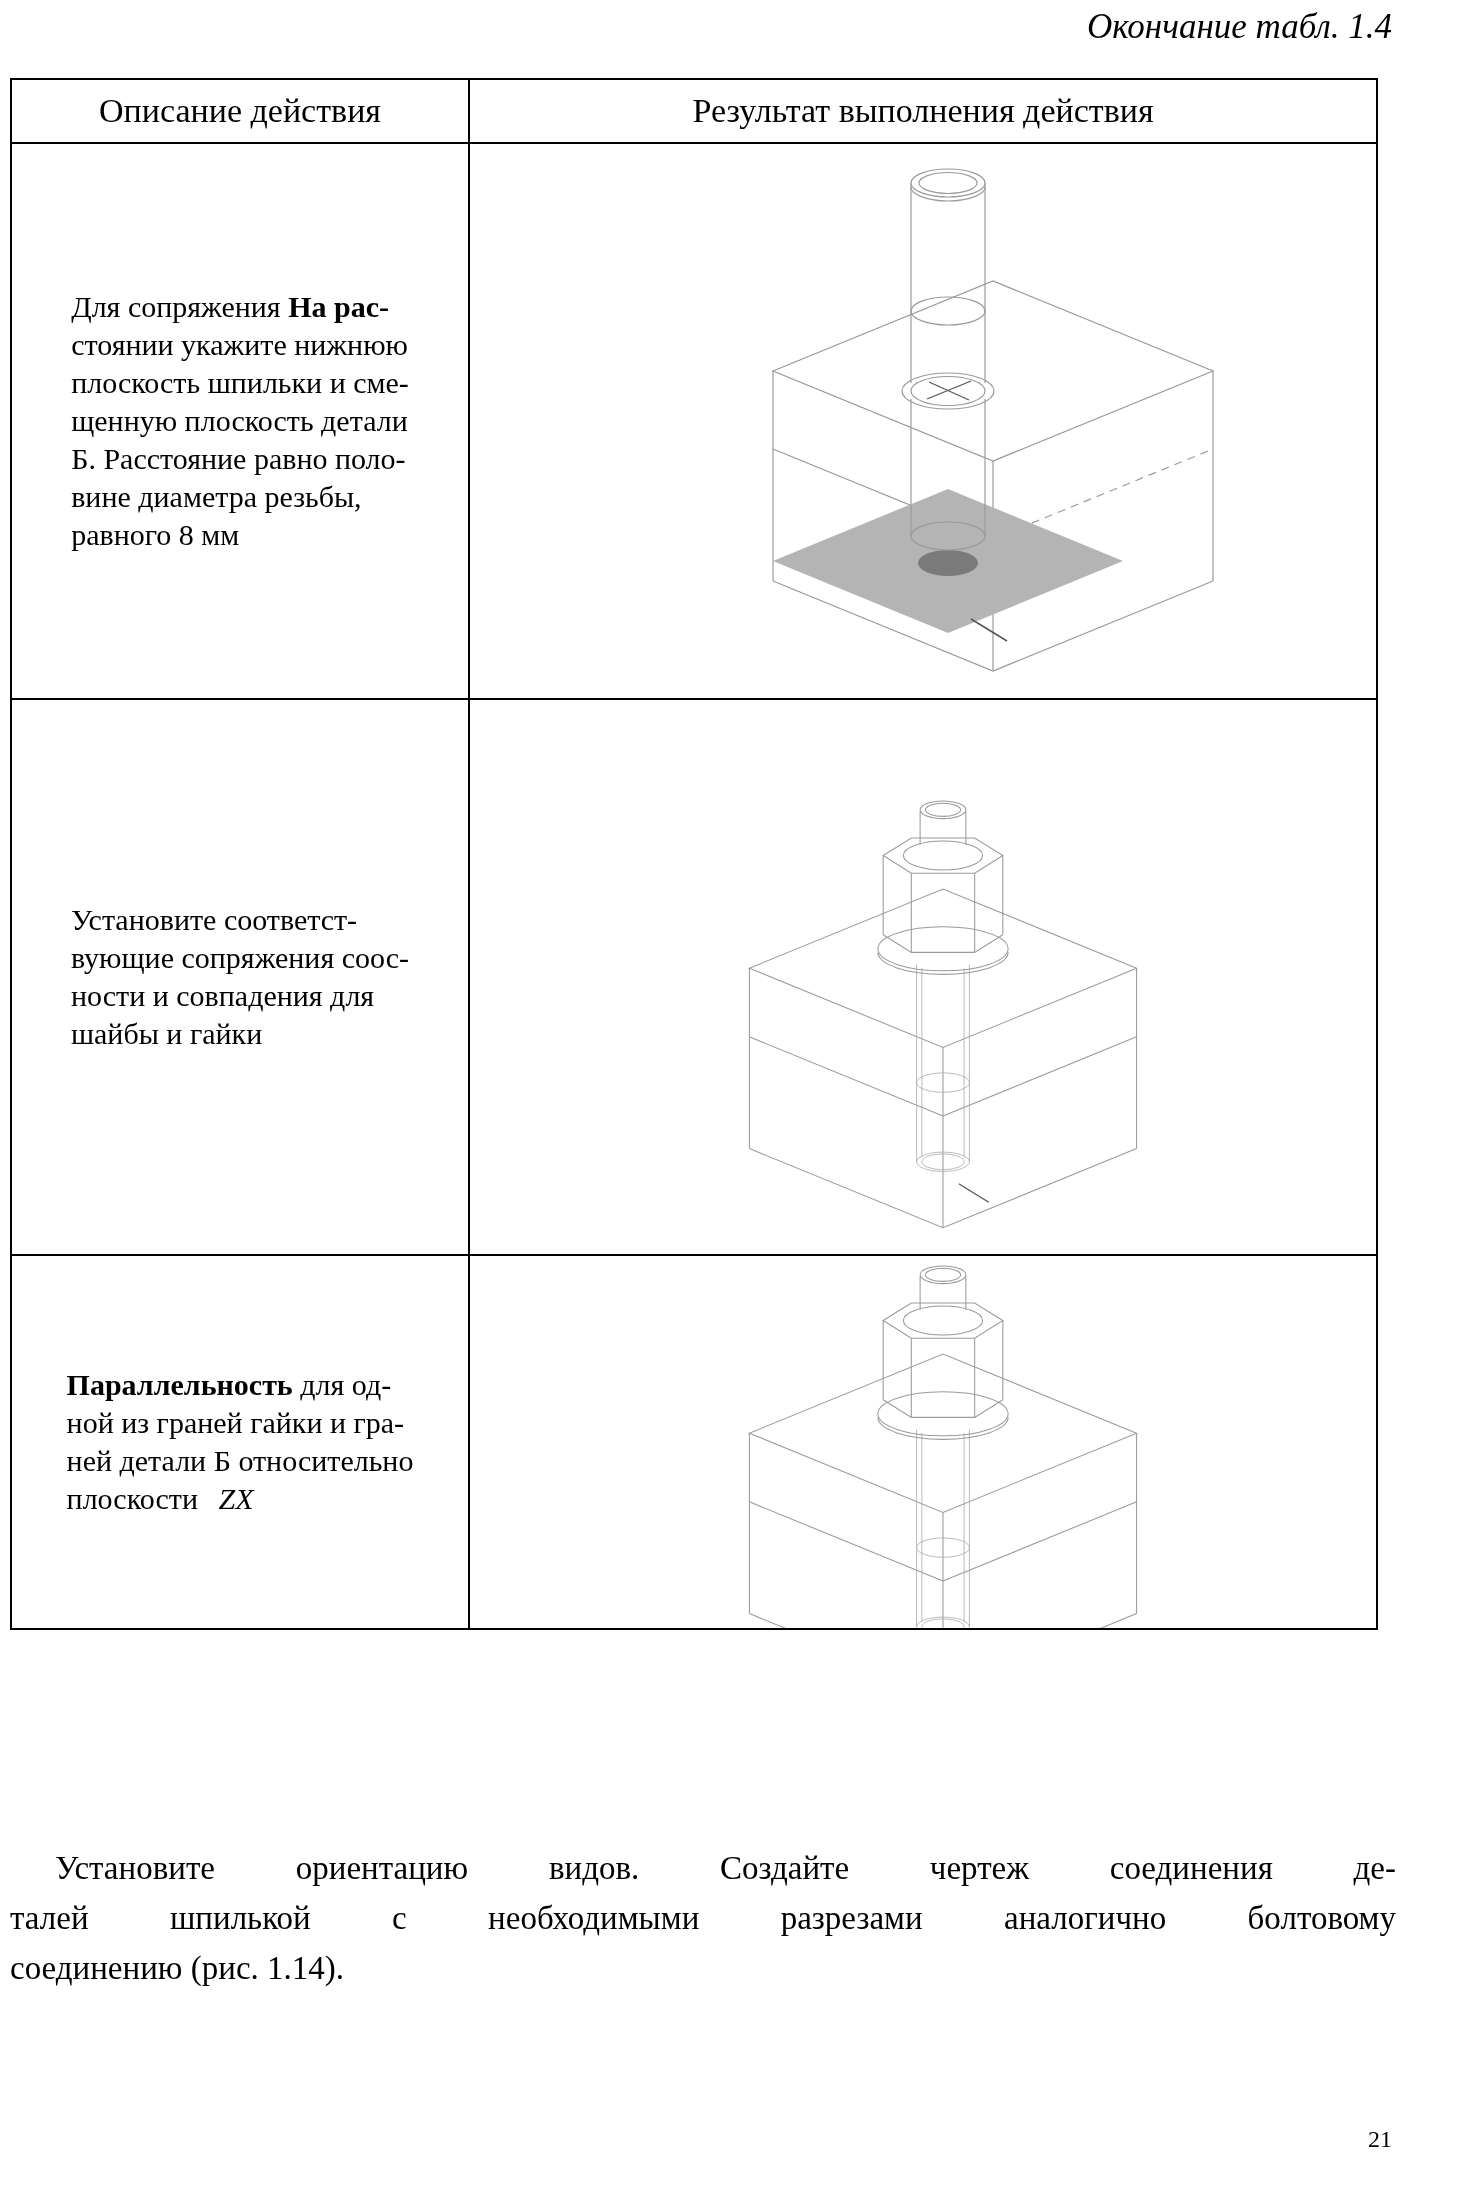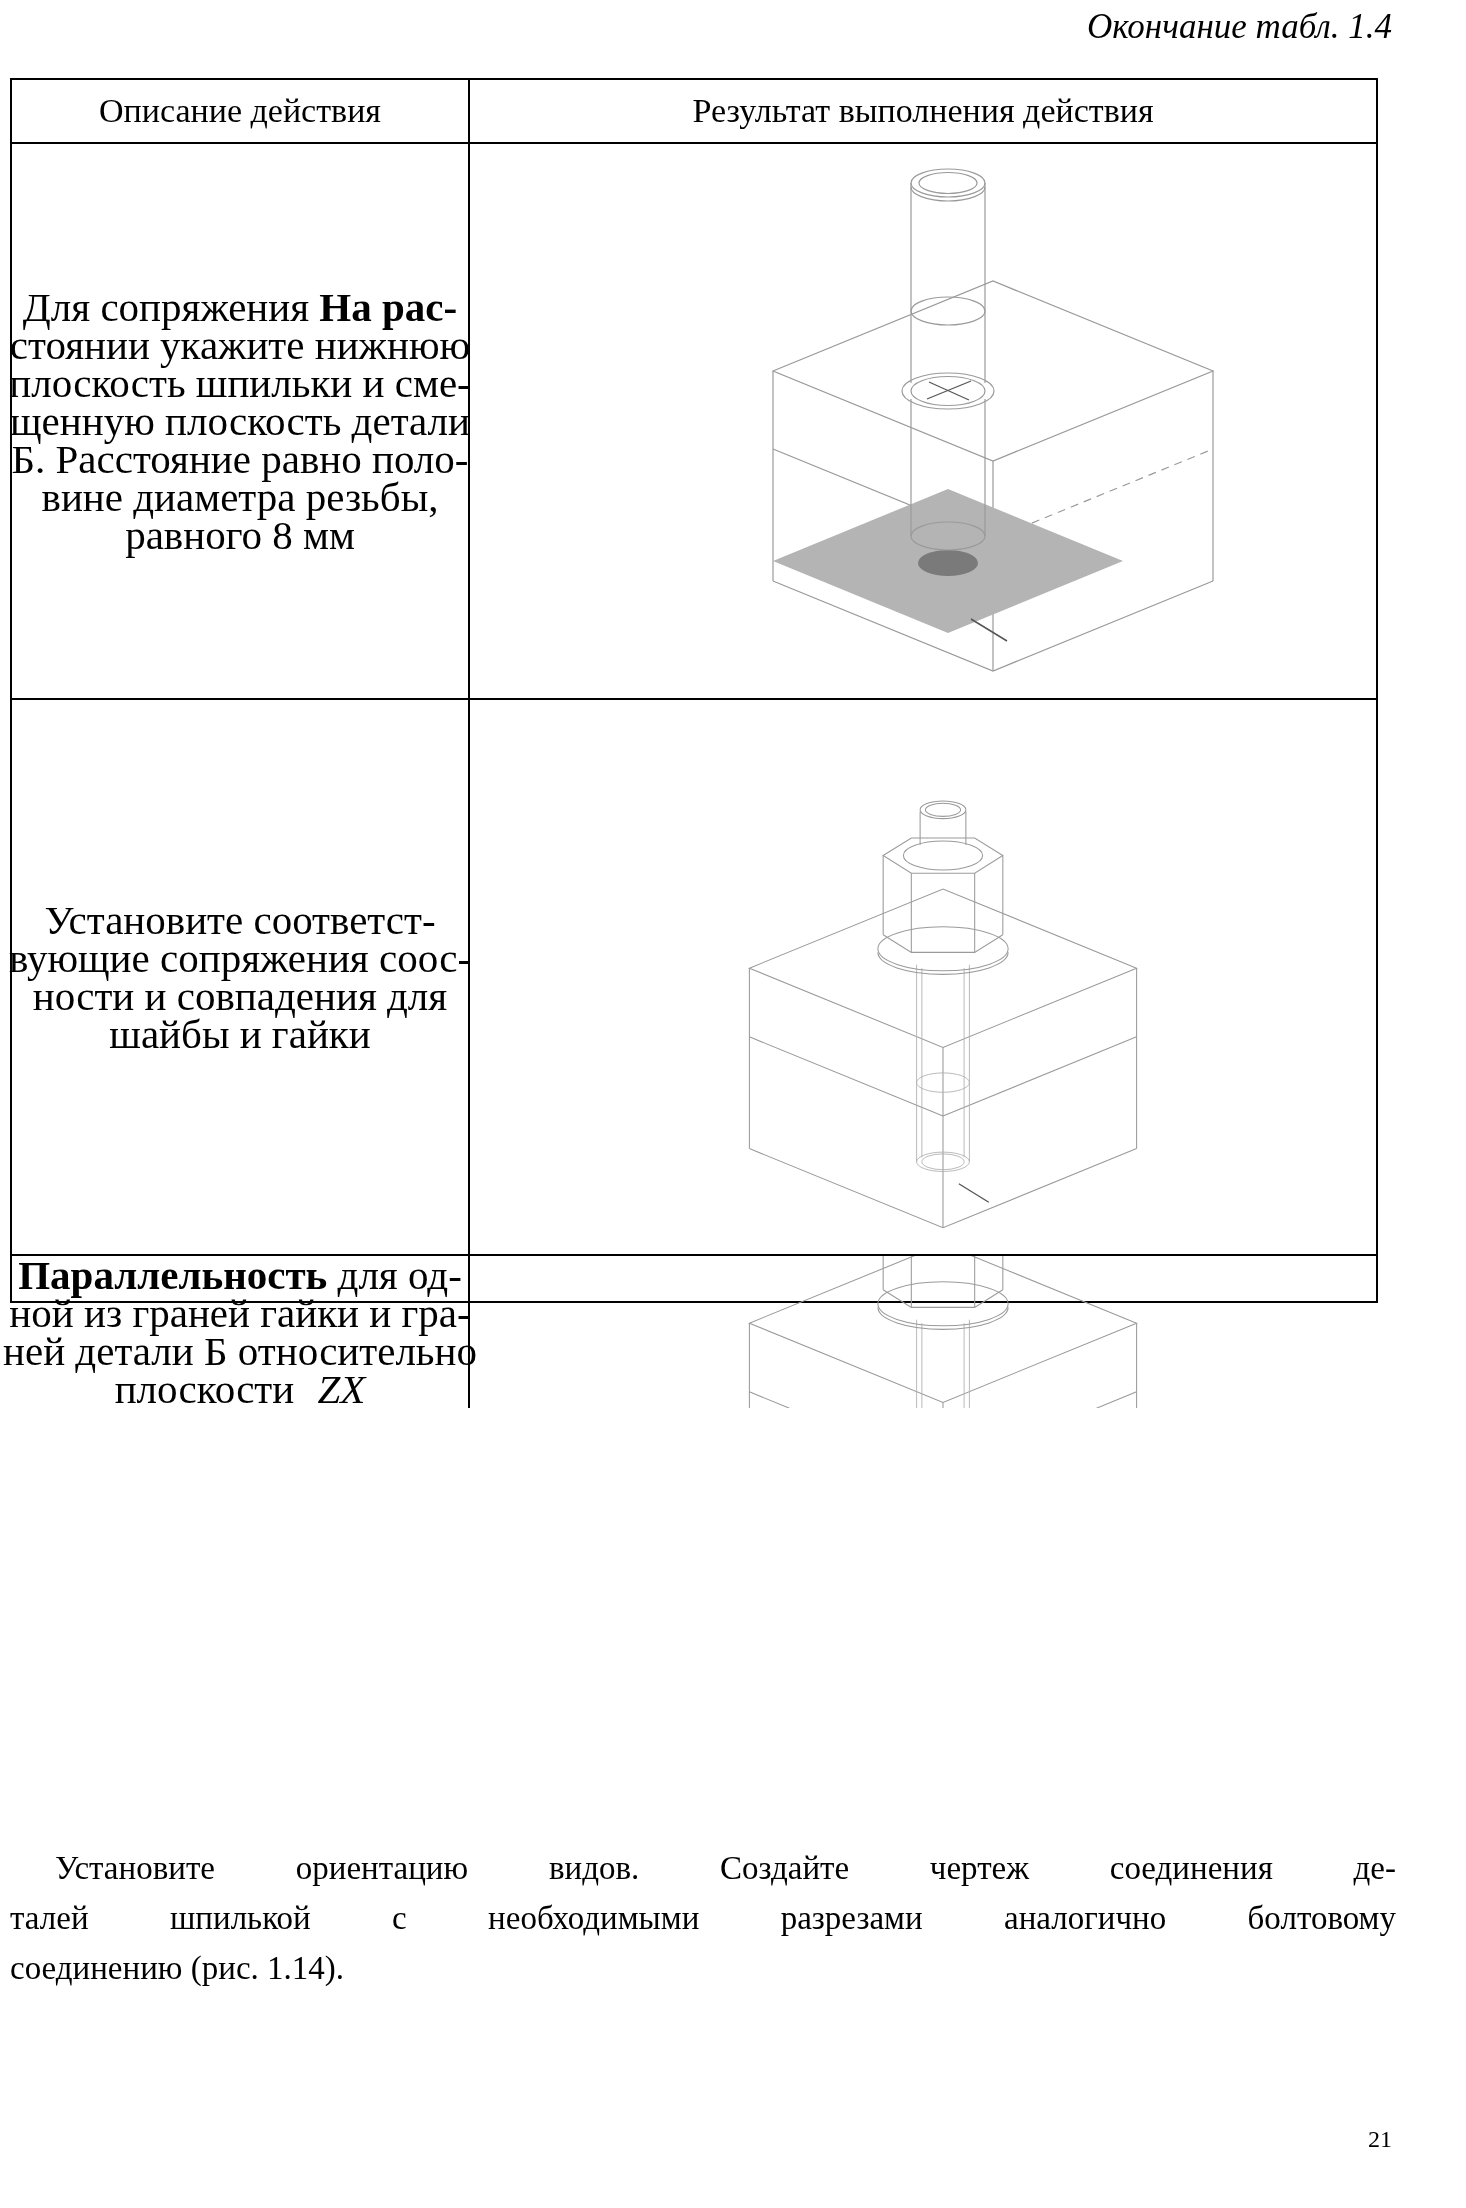--- a/index.html
+++ b/index.html
@@ -6,36 +6,36 @@
   body{
     width:1466px;height:2208px;position:relative;
     font-family:"Liberation Serif", serif;color:#000;
     overflow:hidden;
   }
   .continuation-note{
     position:absolute;top:6px;right:74px;
     font-style:italic;font-size:35px;line-height:42px;
   }
   .doc-table{
-    position:absolute;left:10px;top:78px;width:1368px;height:1225px;
+    position:absolute;left:10px;top:78px;width:1368px;height:1552px;
     border:2px solid #000;box-sizing:border-box;
     display:grid;
     grid-template-columns:458px 1fr;
     grid-template-rows:64px 556px 556px 1fr;
   }
   .cell{box-sizing:border-box;}
   .cell.col0{border-right:2px solid #000;}
   .cell.rb{border-bottom:2px solid #000;}
   .hcell{
     display:flex;align-items:center;justify-content:center;
     font-size:34px;
   }
   .dcell{
     display:flex;align-items:center;justify-content:center;
-    text-align:center;font-size:41px;line-height:38px;padding:0 4px;
+    font-size:30px;line-height:38px;padding:0 4px;
   }
   .fcell{
     display:flex;align-items:center;justify-content:center;
     overflow:hidden;
   }
   .rt-line{white-space:pre;}
   .closing{
     position:absolute;left:10px;top:1843px;width:1386px;
     font-size:33px;line-height:50px;
   }

